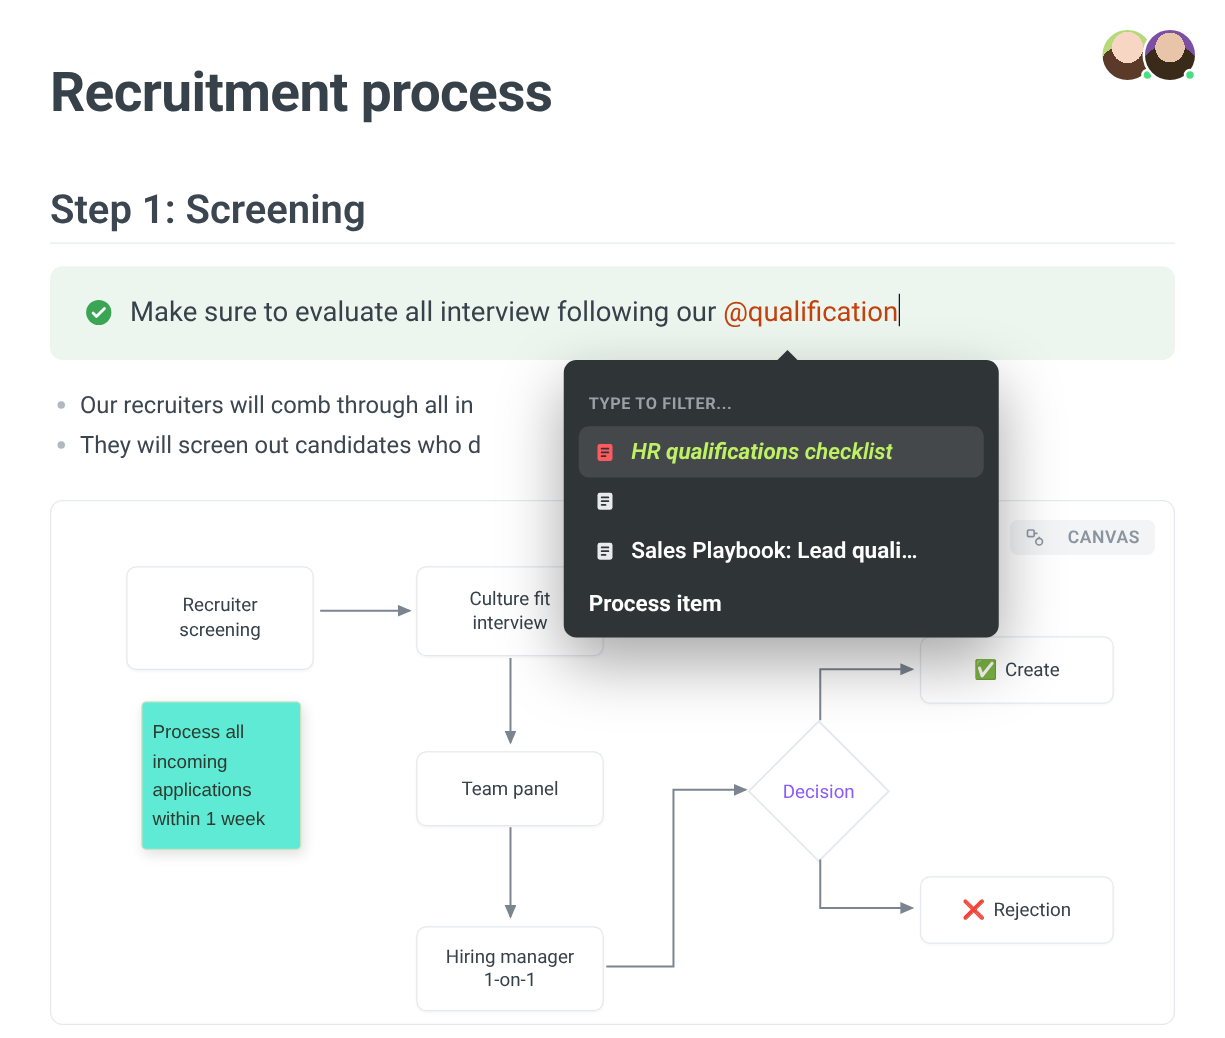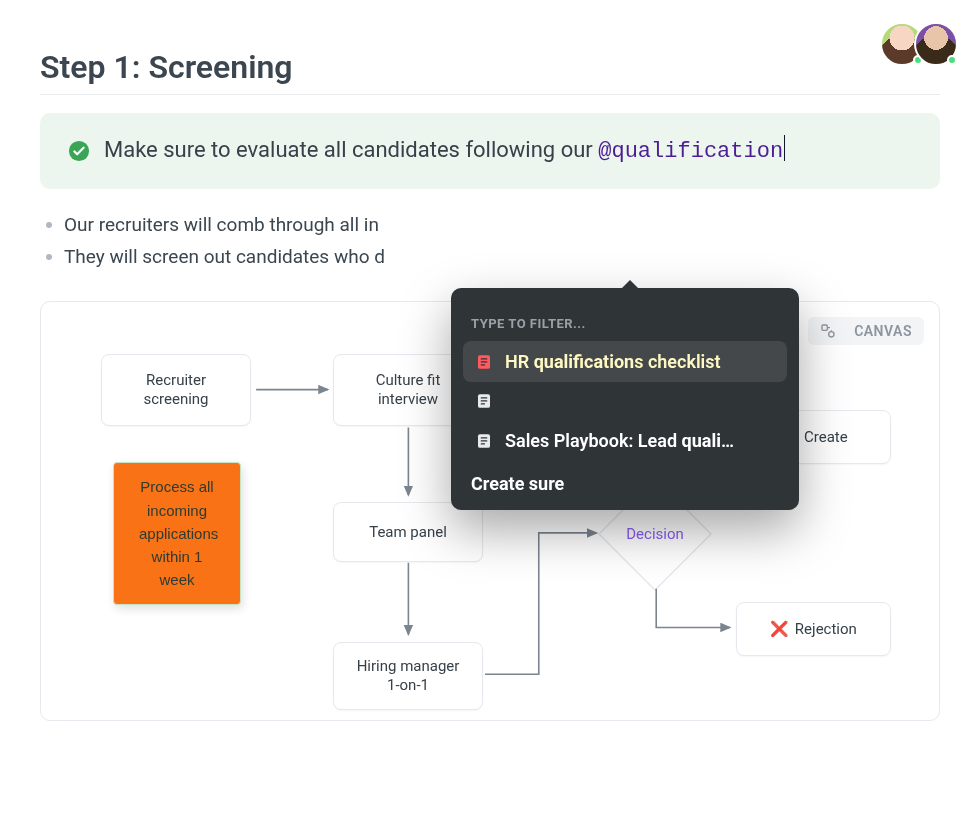--- a/index.html
+++ b/index.html
@@ -66,21 +66,21 @@
     gap: 14px;
     font-size: 22px;
     color: #37414a;
     margin-bottom: 20px;
     position: relative;
   }
   .callout .check {
     width: 22px; height: 22px; flex: 0 0 22px;
   }
   .callout .text { line-height: 1.35; }
-  .callout .text .mention { color: #4c1d95; font-family: Liberation Mono, monospace; }
+  .callout .text .mention { color: #c2410c; }
   .callout .caret {
     display: inline-block;
     width: 1px; height: 26px;
     background: #0f172a;
     vertical-align: -4px;
     margin-left: 1px;
   }
   .bullets {
     list-style: none;
     padding-left: 24px;
@@ -132,30 +132,29 @@
     align-items: center;
     justify-content: center;
     text-align: center;
     font-size: 15px;
     color: #37414a;
     line-height: 1.3;
     padding: 8px 10px;
   }
   .sticky {
     position: absolute;
-    background: #f97316;
+    background: #5eead4;
     border: 1px solid #c8e3c3;
     border-radius: 4px;
     box-shadow: 2px 4px 10px rgba(0,0,0,0.12);
-    padding: 12px 25px;
+    padding: 12px 8px;
     font-family: "Comic Sans MS", "Segoe Script", cursive, sans-serif;
     font-size: 15px;
     color: #2d3b30;
     line-height: 1.55;
-    text-align: center;
   }
   .decision {
     position: absolute;
     width: 120px; height: 120px;
     display: flex; align-items: center; justify-content: center;
   }
   .decision svg { position: absolute; inset: 0; }
   .decision .label {
     position: relative;
     font-size: 15px;
@@ -213,21 +212,22 @@
     cursor: pointer;
     white-space: nowrap;
     overflow: hidden;
   }
   .ac-item .doc-icon {
     width: 18px; height: 18px; flex: 0 0 18px;
     border-radius: 3px;
   }
   .ac-item.selected {
     background: #44484b;
-    color: #fef9c3;
+    color: #bef264;
+    font-style: italic;
   }
   .ac-item .label { overflow: hidden; text-overflow: ellipsis; }
   .ac-create {
     padding: 12px 8px 2px 8px;
     font-size: 18px;
     font-weight: 700;
     color: #fff;
     cursor: pointer;
   }
   .bold { font-weight: 700; }
@@ -238,50 +238,51 @@
 <div class="avatars">
   <div class="avatar" style="background:radial-gradient(circle at 50% 35%, #f7d7c4 0 38%, transparent 38%), radial-gradient(circle at 50% 90%, #5b3a29 0 60%, transparent 60%), #b7d97a;">
     <span class="presence"></span>
   </div>
   <div class="avatar" style="background:radial-gradient(circle at 50% 35%, #e8c5a8 0 36%, transparent 36%), radial-gradient(circle at 50% 90%, #3a2a1a 0 60%, transparent 60%), #7b4fa3;">
     <span class="presence"></span>
   </div>
 </div>
 
 <div class="content">
+  <h1 class="page-title">Recruitment process</h1>
 
   <h2 class="section-title">Step 1: Screening</h2>
   <hr class="divider">
 
   <div class="callout">
     <svg class="check" viewBox="0 0 24 24">
       <circle cx="12" cy="12" r="11" fill="#3aa655"></circle>
       <path d="M7 12.5l3 3 7-7" stroke="#fff" stroke-width="2.4" fill="none" stroke-linecap="round" stroke-linejoin="round"></path>
     </svg>
     <span class="text">
-      <span>Make sure to evaluate all candidates following our </span><span class="mention">@qualification</span><span class="caret"></span>
+      <span>Make sure to evaluate all interview following our </span><span class="mention">@qualification</span><span class="caret"></span>
     </span>
   </div>
 
   <ul class="bullets">
     <li>Our recruiters will comb through all in</li>
     <li>They will screen out candidates who d</li>
   </ul>
 
   <div class="canvas">
     <div class="canvas-badge">
       <svg width="16" height="16" viewBox="0 0 24 24">
         <rect x="3" y="3" width="8" height="8" rx="1.5" fill="none" stroke="#8b95a0" stroke-width="2"></rect>
         <circle cx="17" cy="17" r="4" fill="none" stroke="#8b95a0" stroke-width="2"></circle>
         <path d="M11 7h4M17 11v2" stroke="#8b95a0" stroke-width="2"></path>
       </svg>
       <span>CANVAS</span>
     </div>
 
-    <div class="fc-node" style="left:60px; top:52px; width:150px; height:72px;">
+    <div class="fc-node" style="left:60px; top:52px; width:150px; height:83px;">
         <span style="white-space:pre-line;">Recruiter
 screening</span>
       </div>
     <div class="fc-node" style="left:292px; top:52px; width:150px; height:72px;">
         <span style="white-space:pre-line;">Culture fit
 interview</span>
       </div>
     <div class="fc-node" style="left:292px; top:200px; width:150px; height:60px;">
         <span>Team panel</span>
       </div>
@@ -356,14 +357,14 @@
       <div class="ac-item">
         <svg class="doc-icon" viewBox="0 0 24 24">
           <rect x="4" y="3" width="16" height="18" rx="2.5" fill="#e8eaed"></rect>
           <rect x="7.5" y="7" width="9" height="1.8" rx="0.9" fill="#2f3437"></rect>
           <rect x="7.5" y="11" width="9" height="1.8" rx="0.9" fill="#2f3437"></rect>
           <rect x="7.5" y="15" width="6" height="1.8" rx="0.9" fill="#2f3437"></rect>
         </svg>
         <span class="label">Sales Playbook: Lead <span class="bold">quali</span>…</span>
       </div>
     </div>
-  <div class="ac-create">Create sure</div>
+  <div class="ac-create">Process item</div>
 </div>
 
 </body></html>

